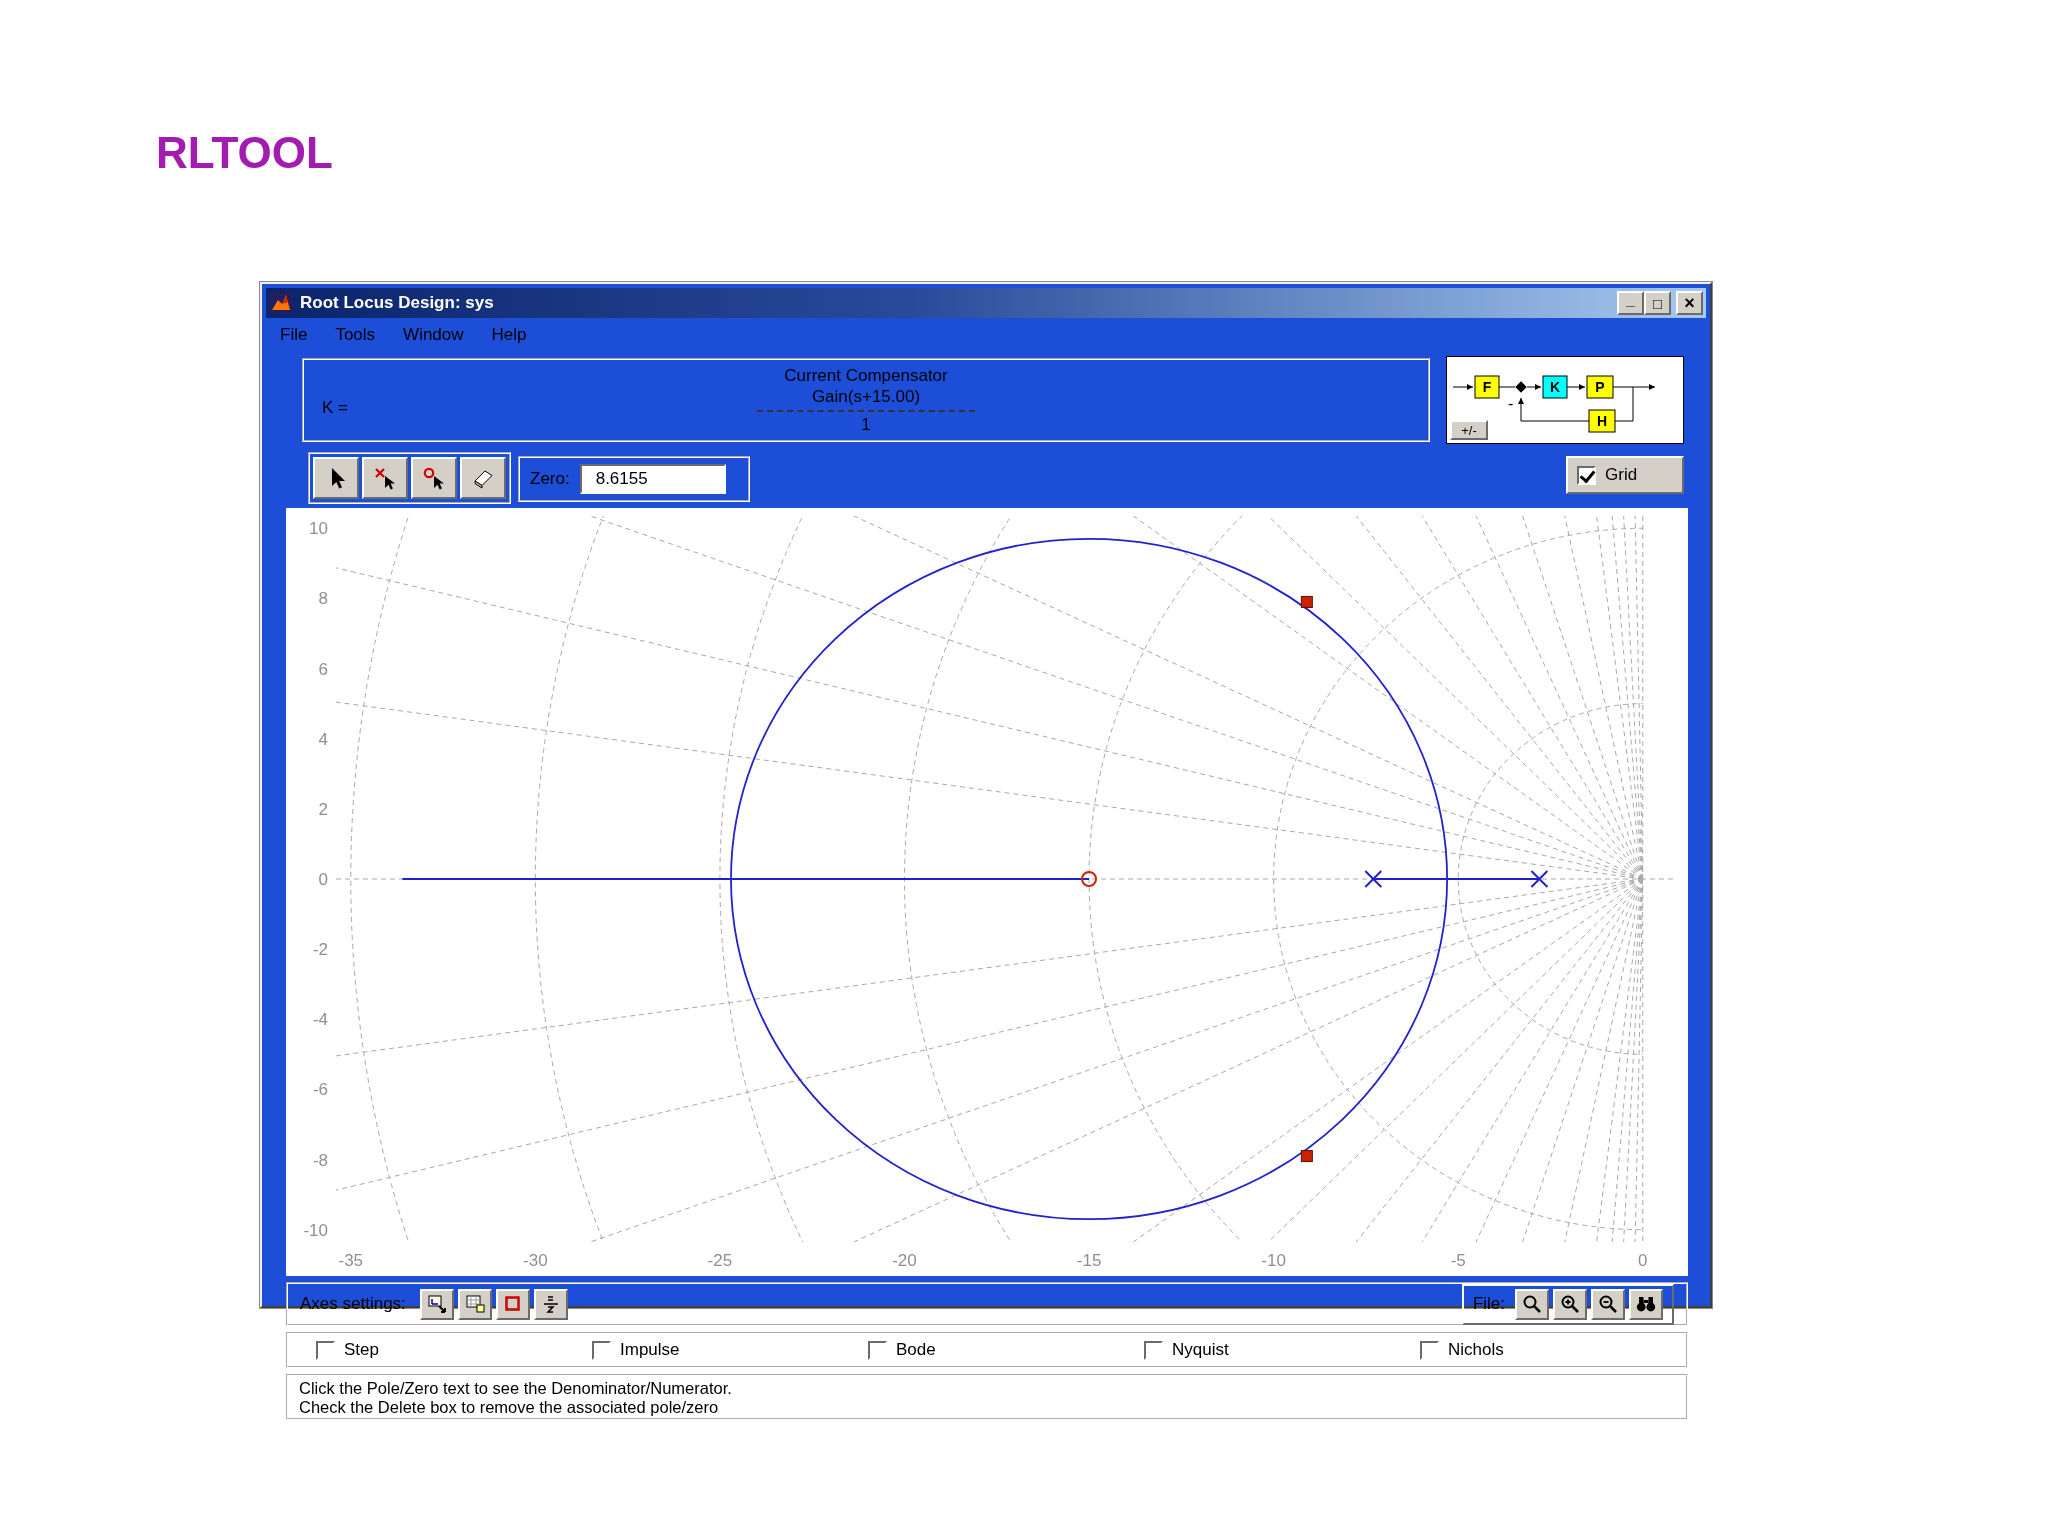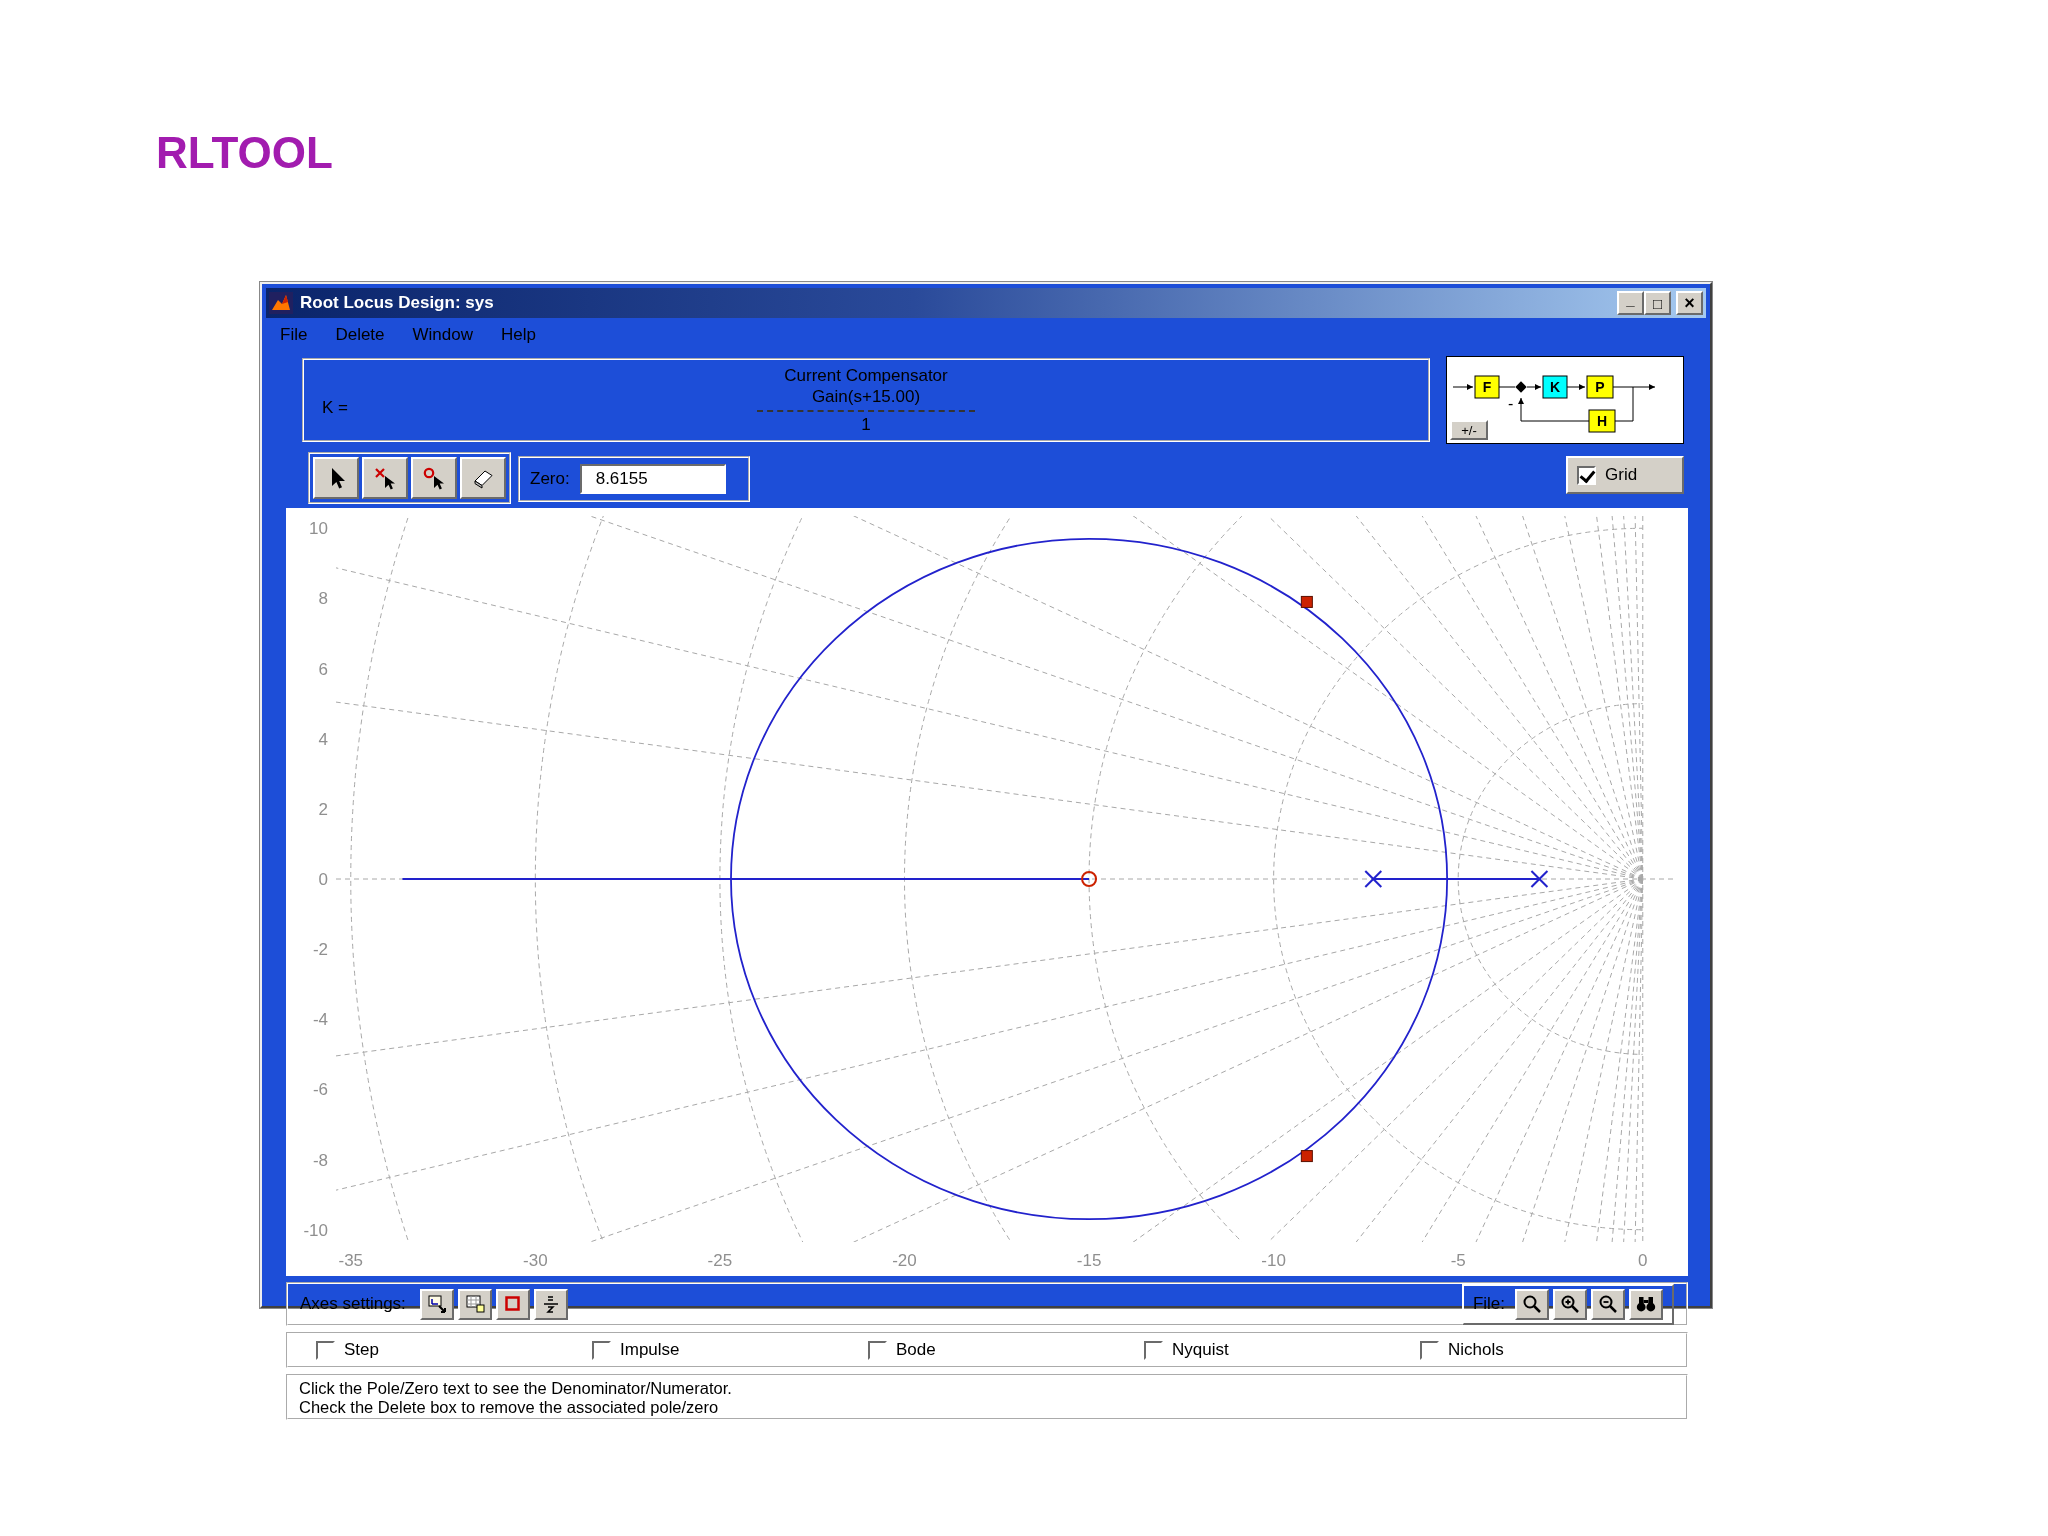--- a/index.html
+++ b/index.html
@@ -99,21 +99,21 @@
     <button class="tbtn">
         <span>□</span>
       </button>
     <button class="tbtn close">
         <span>×</span>
       </button>
   </div>
 
   <div class="menubar">
     <span class="menu-item">File</span>
-    <span class="menu-item">Delete</span>
+    <span class="menu-item">Tools</span>
     <span class="menu-item">Window</span>
     <span class="menu-item">Help</span>
   </div>
 
   <div class="comp-panel etched">
     <span class="k-label">K =</span>
     <div class="frac">
       <div>Current Compensator</div>
       <div>Gain(s+15.00)</div>
       <div class="frac-bar"></div>

